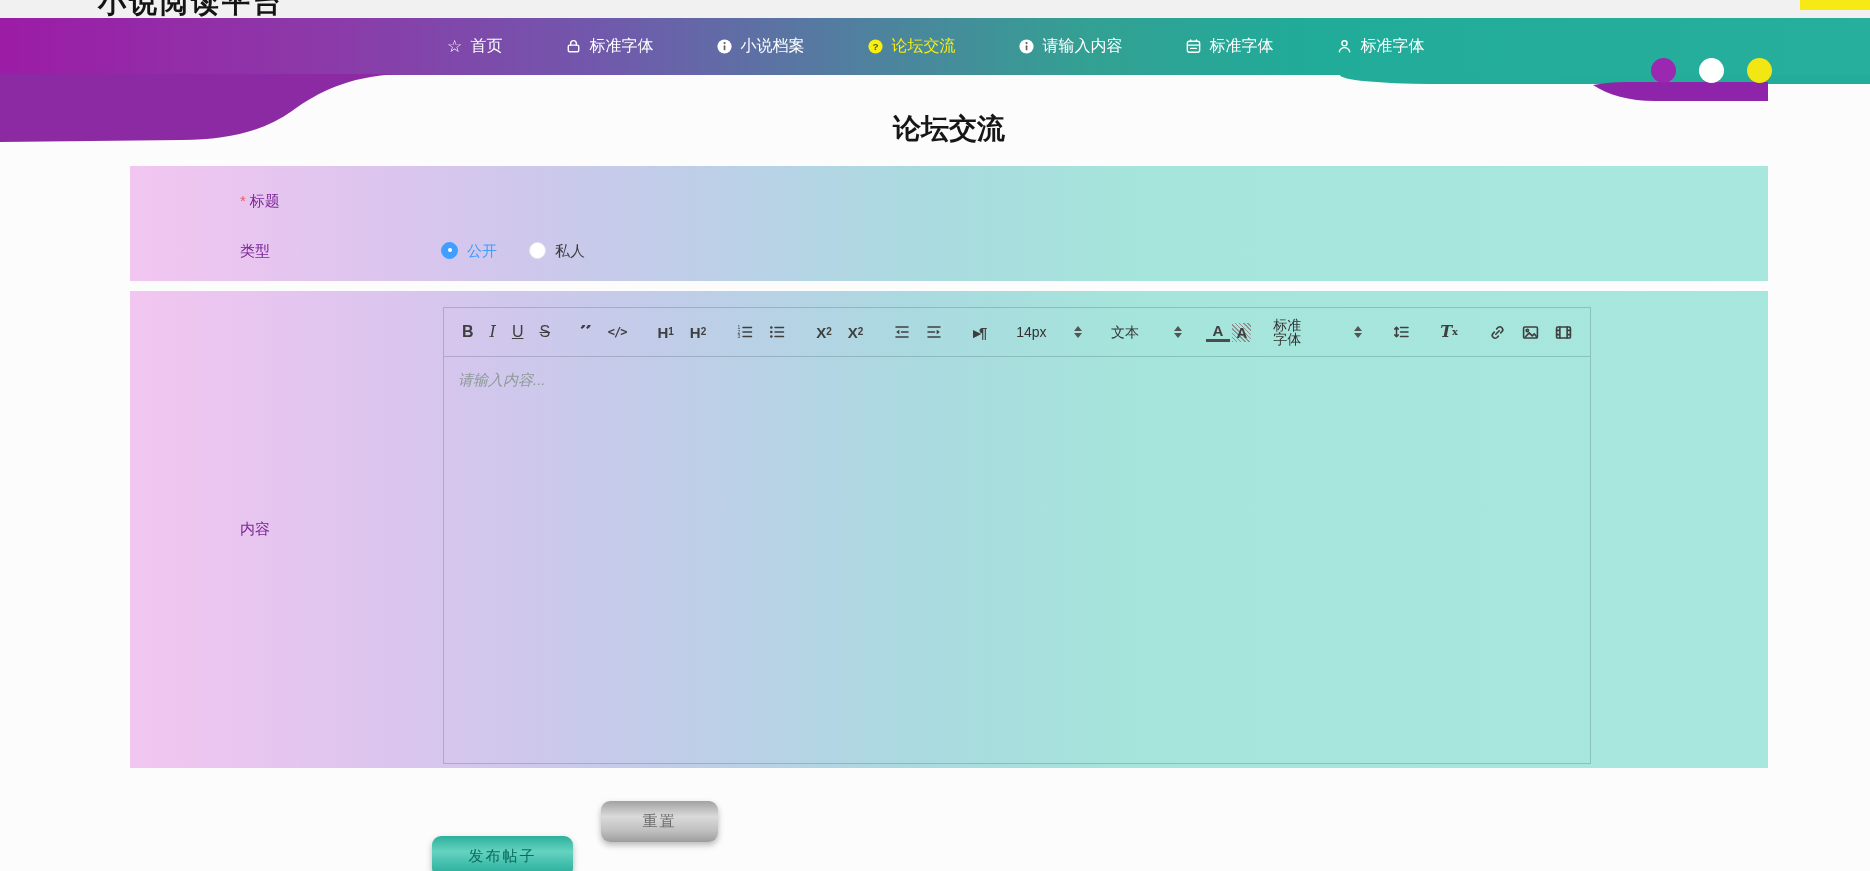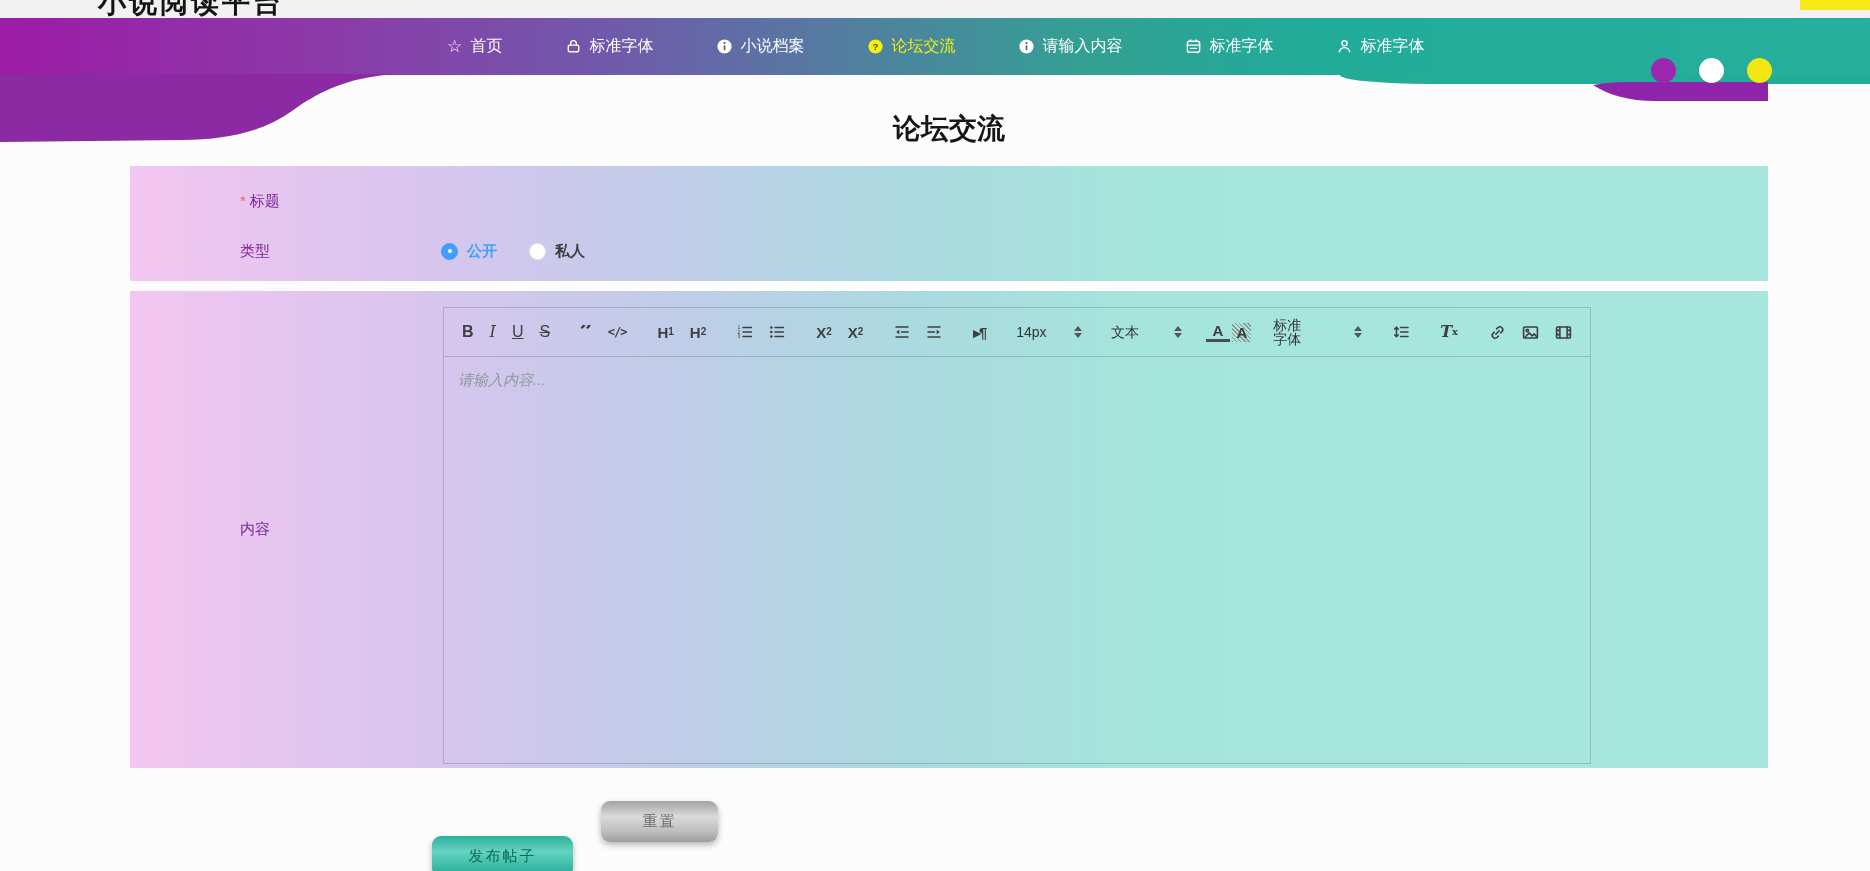--- a/index.html
+++ b/index.html
@@ -35,21 +35,21 @@
   .row-type{top:221px;height:60px;}
   .row-content{top:291px;height:477px;}
   .row-label{width:311px;flex:0 0 311px;padding-left:110px;box-sizing:border-box;font-size:15px;color:#7b2496;}
   .req-star{color:#f05a5a;margin-right:4px;}
   
   .title-input{width:330px;height:34px;border:1px solid #dfe4ec;border-radius:4px;background:#ffffff;
     padding:0 15px;font-size:14px;color:#606266;outline:none;font-family:"Liberation Sans",sans-serif;}
   .title-input::placeholder{color:#bfc4cc;}
   
   .radio-group{display:flex;align-items:center;gap:32px;}
-  .radio-opt{display:flex;align-items:center;gap:9px;cursor:pointer;font-size:15px;font-weight:bold;}
+  .radio-opt{display:flex;align-items:flex-start;gap:9px;cursor:pointer;font-size:15px;}
   .radio-circle{width:17px;height:17px;border-radius:50%;box-sizing:border-box;}
   .radio-circle.on{background:#409eff;border:1px solid #409eff;position:relative;}
   .radio-circle.on::after{content:"";position:absolute;left:5.5px;top:5.5px;width:4px;height:4px;border-radius:50%;background:#fff;}
   .radio-circle.off{background:#ffffff;border:1px solid #e3e6ec;}
   .radio-opt.sel .radio-lbl{color:#409eff;}
   .radio-opt .radio-lbl{color:#3c3c3c;}
   .radio-opt.sel .radio-lbl{color:#409eff;}
   
   .editor{position:absolute;left:313px;top:16px;width:1148px;height:457px;border:1px solid rgba(40,70,60,0.22);box-sizing:border-box;}
   .toolbar{height:48px;border-bottom:1px solid rgba(40,70,60,0.22);display:flex;align-items:center;padding:0 10px;color:#3f3f3f;}

